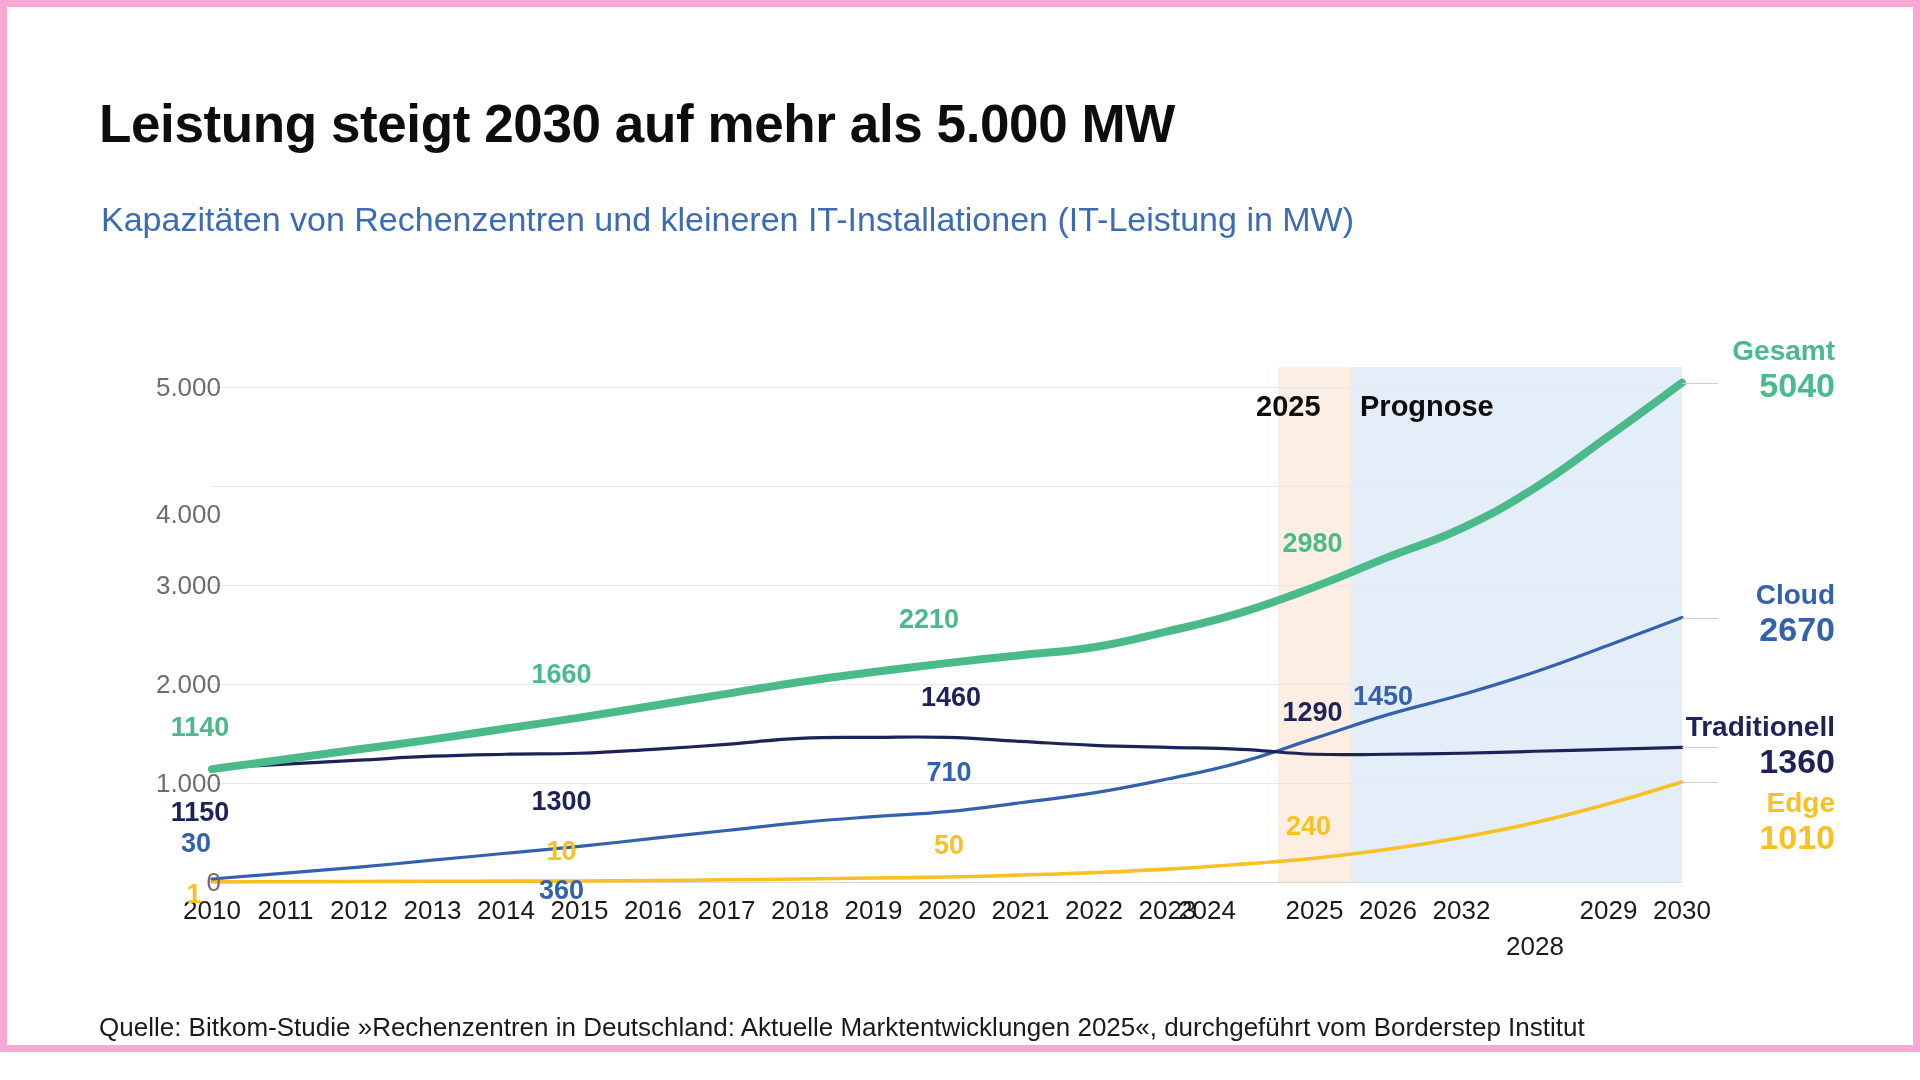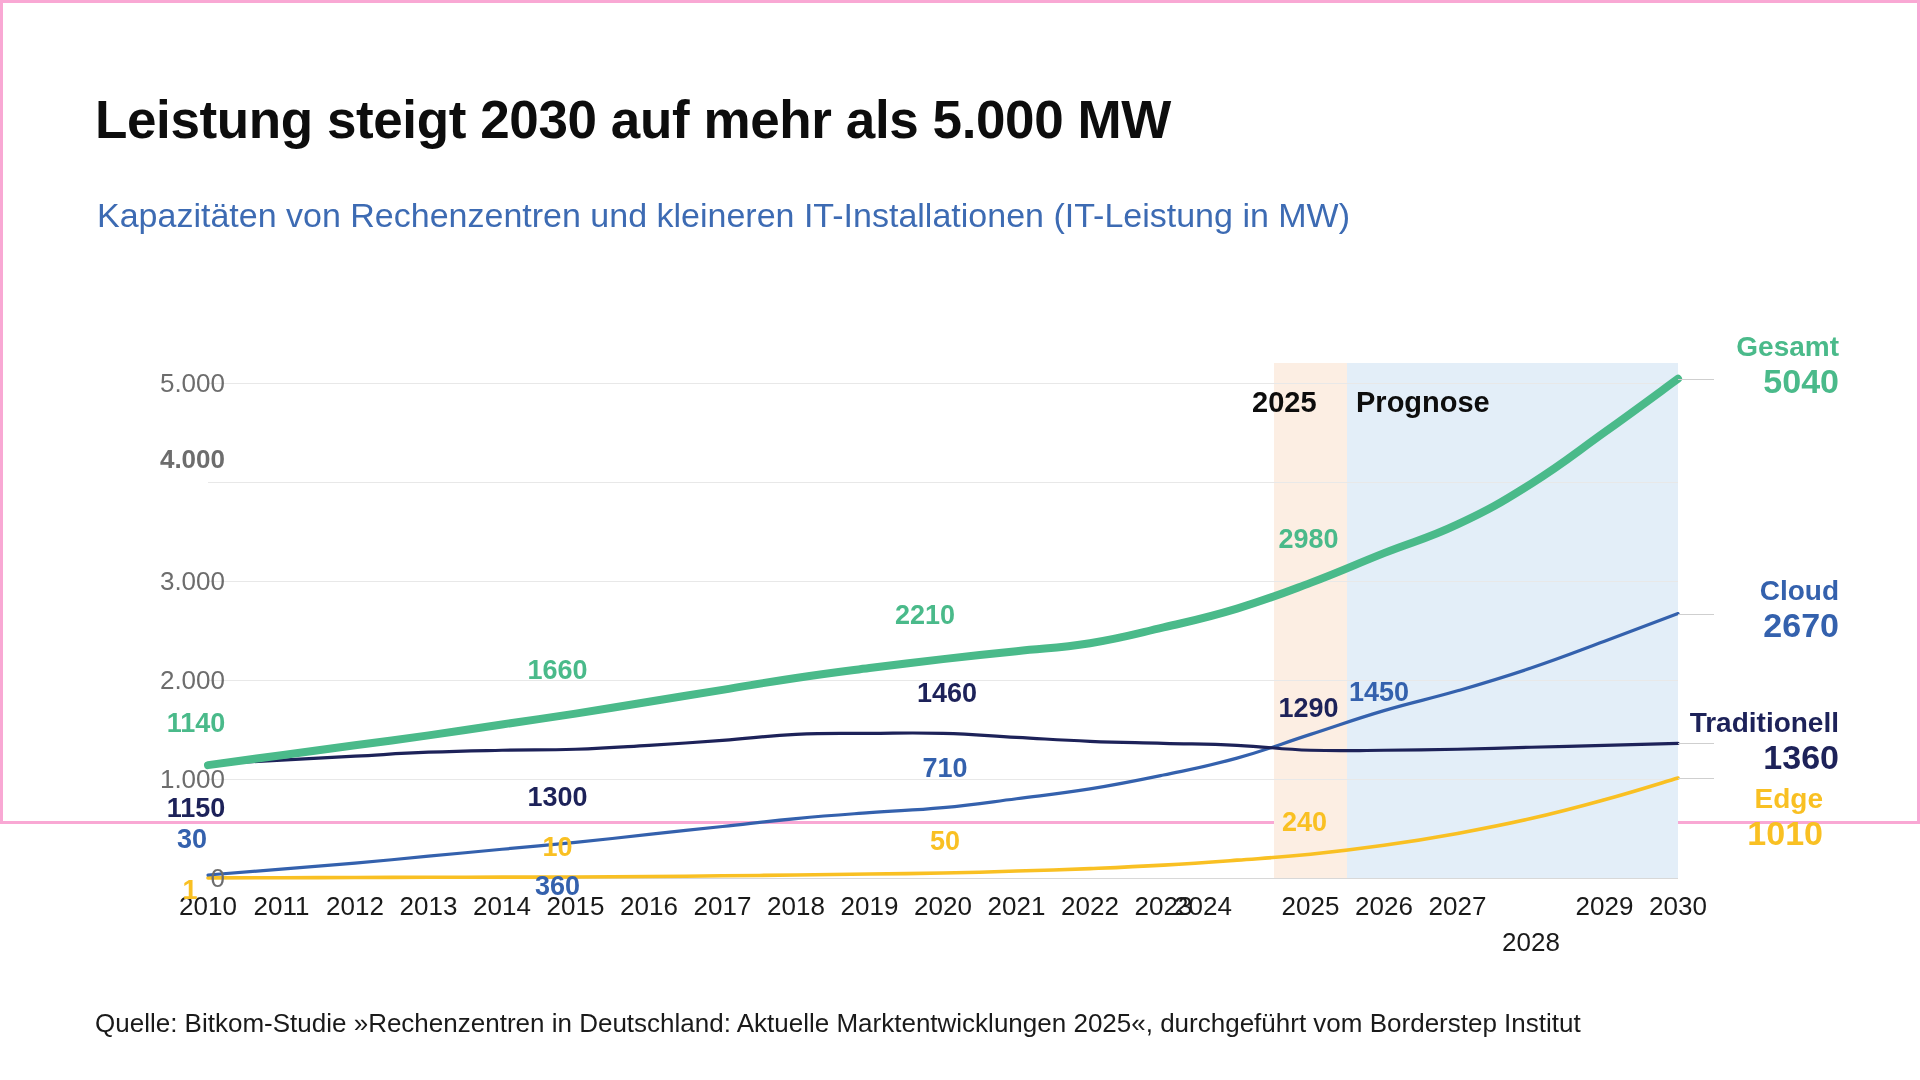--- a/index.html
+++ b/index.html
@@ -4,23 +4,23 @@
 <style>
   * { box-sizing: border-box; margin: 0; padding: 0; }
   html, body {
     width: 1920px; height: 1080px;
     background: #ffffff;
     font-family: "Liberation Sans", sans-serif;
     overflow: hidden;
   }
   #frame {
     position: relative;
-    width: 1920px; height: 824px;
+    width: 1920px; height: 1052px;
     background: #ffffff;
-    border: 3px solid #f9a8d4;
+    border: 7px solid #f9a8d4;
   }
 
   
   #title {
     position: absolute;
     left: 92px; top: 86px;
     font-size: 53px;
     font-weight: 800;
     letter-spacing: -0.4px;
     color: #0d0d0d;
@@ -176,42 +176,42 @@
         <path d="M0.00,401.11 C16.17,400.23 41.16,398.89 73.50,397.14 C105.84,395.40 114.66,394.93 147.00,393.18 C179.34,391.44 188.16,390.53 220.50,389.22 C252.84,387.91 261.66,387.89 294.00,387.24 C326.34,386.59 335.16,387.34 367.50,386.25 C399.84,385.16 408.66,384.25 441.00,382.29 C473.34,380.33 482.16,379.73 514.50,377.34 C546.84,374.94 555.66,372.92 588.00,371.39 C620.34,369.87 629.16,370.62 661.50,370.40 C693.84,370.19 702.66,369.53 735.00,370.40 C767.34,371.28 776.16,372.62 808.50,374.37 C840.84,376.11 849.66,377.02 882.00,378.33 C914.34,379.63 923.16,379.44 955.50,380.31 C987.84,381.18 996.66,380.76 1029.00,382.29 C1061.34,383.81 1070.16,386.15 1102.50,387.24 C1134.84,388.33 1143.66,387.46 1176.00,387.24 C1208.34,387.02 1217.16,386.90 1249.50,386.25 C1281.84,385.60 1290.66,385.14 1323.00,384.27 C1355.34,383.40 1364.16,383.16 1396.50,382.29 C1428.84,381.42 1453.83,380.74 1470.00,380.31" fill="none" stroke="#1d2259" stroke-width="3.2" stroke-linecap="round" stroke-linejoin="round"></path>
         <path d="M0.00,402.10 C16.17,399.92 41.16,396.55 73.50,392.19 C105.84,387.83 114.66,386.65 147.00,382.29 C179.34,377.93 188.16,376.96 220.50,372.38 C252.84,367.81 261.66,366.28 294.00,361.49 C326.34,356.70 335.16,355.61 367.50,350.60 C399.84,345.58 408.66,343.94 441.00,338.71 C473.34,333.48 482.16,332.06 514.50,326.83 C546.84,321.60 555.66,319.74 588.00,314.94 C620.34,310.15 629.16,309.18 661.50,305.04 C693.84,300.90 702.66,299.83 735.00,296.13 C767.34,292.42 776.16,291.69 808.50,288.20 C840.84,284.72 849.66,285.51 882.00,280.28 C914.34,275.05 923.16,272.06 955.50,264.43 C987.84,256.81 996.66,255.42 1029.00,245.62 C1061.34,235.81 1070.16,232.07 1102.50,219.87 C1134.84,207.66 1143.66,203.01 1176.00,190.15 C1208.34,177.30 1217.16,176.68 1249.50,161.43 C1281.84,146.18 1290.66,141.09 1323.00,120.83 C1355.34,100.56 1364.16,92.42 1396.50,69.33 C1428.84,46.23 1453.83,27.61 1470.00,15.85" fill="none" stroke="#4aba8a" stroke-width="8" stroke-linecap="round" stroke-linejoin="round"></path>
       </svg>
   </div>
 
   <div id="yticks">
       <div class="ytick" style="top: 875px;">0</div>
       <div class="ytick" style="top: 775.962px;">1.000</div>
       <div class="ytick" style="top: 676.923px;">2.000</div>
       <div class="ytick" style="top: 577.885px;">3.000</div>
-      <div class="ytick" style="top: 456px; font-weight: bold;">4.000</div>
+      <div class="ytick" style="top: 507px;">4.000</div>
       <div class="ytick" style="top: 379.808px;">5.000</div>
     </div>
   <div id="xticks">
       <div class="xtick" style="left: 205px;">2010</div>
       <div class="xtick" style="left: 278.5px;">2011</div>
       <div class="xtick" style="left: 352px;">2012</div>
       <div class="xtick" style="left: 425.5px;">2013</div>
       <div class="xtick" style="left: 499px;">2014</div>
       <div class="xtick" style="left: 572.5px;">2015</div>
       <div class="xtick" style="left: 646px;">2016</div>
       <div class="xtick" style="left: 719.5px;">2017</div>
       <div class="xtick" style="left: 793px;">2018</div>
       <div class="xtick" style="left: 866.5px;">2019</div>
       <div class="xtick" style="left: 940px;">2020</div>
       <div class="xtick" style="left: 1013.5px;">2021</div>
       <div class="xtick" style="left: 1087px;">2022</div>
       <div class="xtick" style="left: 1160.5px;">2023</div>
       <div class="xtick" style="left: 1200px;">2024</div>
       <div class="xtick" style="left: 1307.5px;">2025</div>
       <div class="xtick" style="left: 1381px;">2026</div>
-      <div class="xtick" style="left: 1454.5px;">2027</div>
+      <div class="xtick" style="left: 1454.5px;">2032</div>
       <div class="xtick" style="left: 1528px; margin-top: 36px;">2028</div>
       <div class="xtick" style="left: 1601.5px;">2029</div>
       <div class="xtick" style="left: 1675px;">2030</div>
     </div>
   <div id="point-labels">
       <div class="vlabel c-gesamt" style="left: 193px; top: 720.096px;">1140</div>
       <div class="vlabel c-trad" style="left: 193px; top: 805.106px;">1150</div>
       <div class="vlabel c-cloud" style="left: 189px; top: 836.029px;">30</div>
       <div class="vlabel c-edge" style="left: 187px; top: 886.901px;">1</div>
       <div class="vlabel c-gesamt" style="left: 554.5px; top: 666.596px;">1660</div>
@@ -241,21 +241,21 @@
       <div class="legend-entry" style="right: 78px; top: 572px; color: rgb(52, 97, 173);">
         <span class="lname">Cloud</span>
         <span class="lval">2670</span>
       </div>
       <div class="leader" style="left: 1675px; width: 36px; top: 740.308px;"></div>
       <div class="legend-entry" style="right: 78px; top: 704px; color: rgb(29, 34, 89);">
         <span class="lname">Traditionell</span>
         <span class="lval">1360</span>
       </div>
       <div class="leader" style="left: 1675px; width: 36px; top: 774.971px;"></div>
-      <div class="legend-entry" style="right: 94px; top: 780px; color: rgb(249, 192, 35);">
+      <div class="legend-entry" style="right: 78px; top: 780px; color: rgb(249, 192, 35);">
         <span class="lname">Edge</span>
         <span class="lval">1010</span>
       </div>
     </div>
 
   <div id="source">Quelle: Bitkom-Studie »Rechenzentren in Deutschland: Aktuelle Marktentwicklungen 2025«, durchgeführt vom Borderstep Institut</div>
 
 </div>
 
 </body></html>

